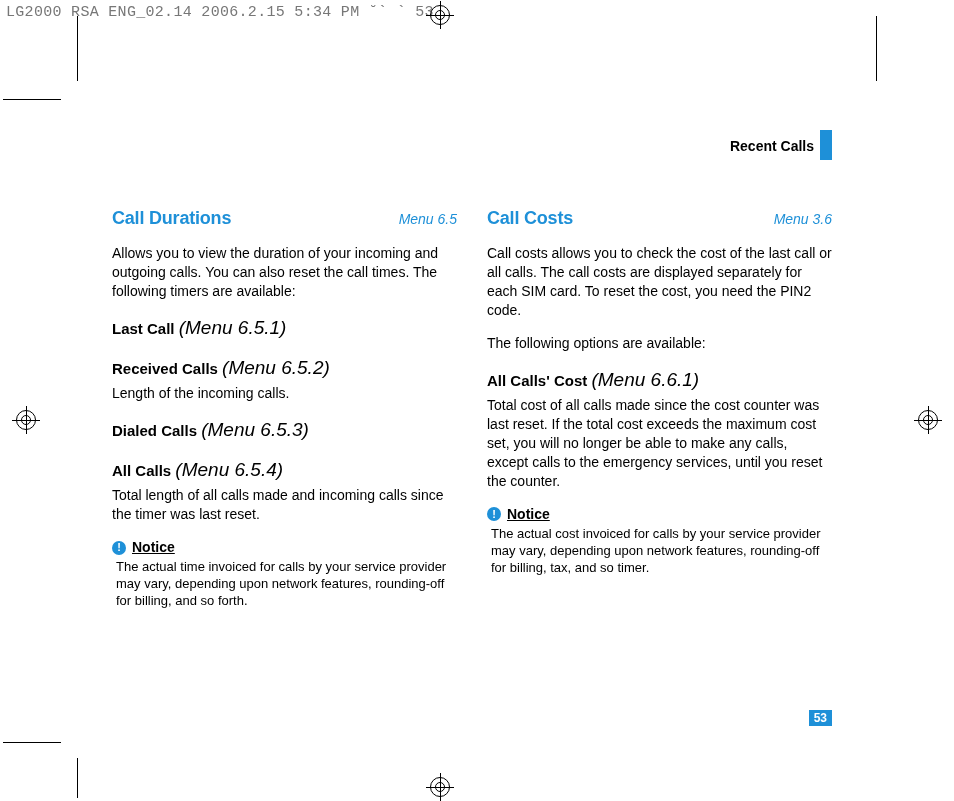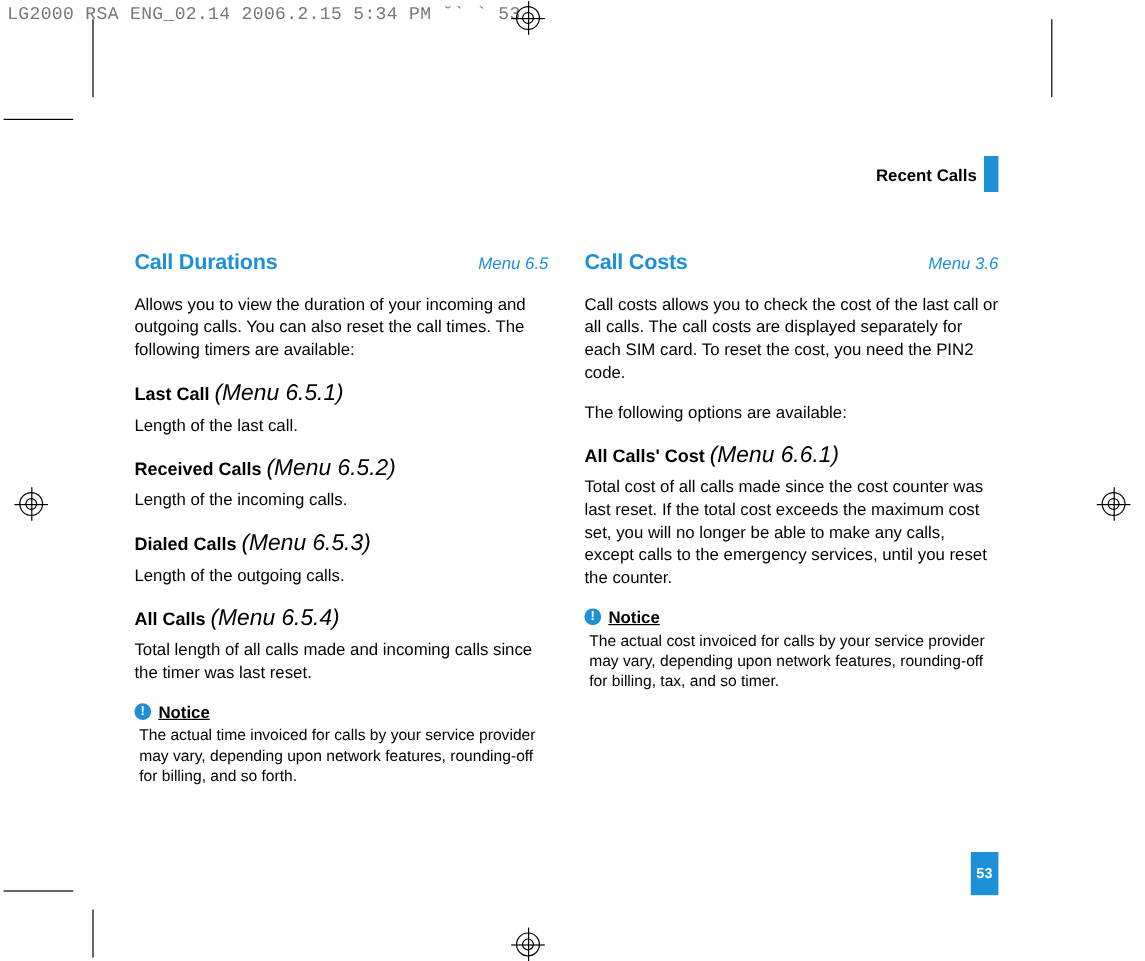--- a/index.html
+++ b/index.html
@@ -105,21 +105,21 @@
   .notice-text { font-size: 13px; margin-left: 4px; line-height: 1.3; }
 
   .page-num-box {
     position: absolute;
     top: 710px;
     right: 122px;
     background: #1e90d8;
     color: #fff;
     font-weight: bold;
     font-size: 12px;
-    padding: 11px 5px;
+    padding: 1px 5px;
   }
 </style>
 </head>
 <body>
 
 <div class="header-line">LG2000 RSA ENG_02.14  2006.2.15 5:34 PM  ˘` ` 53</div>
 
 <div class="crop tL-h"></div>
 <div class="crop tL-v"></div>
 <div class="crop bL-h"></div>
@@ -161,29 +161,27 @@
 
     <div class="col">
       <div class="sect-head">
         <span class="sect-title">Call Durations</span>
         <span class="menu-ref">Menu 6.5</span>
       </div>
       <p class="para">Allows you to view the duration of your incoming and outgoing calls. You can also reset the call times. The following timers are available:</p>
 
       <div class="sub-block">
         <div class="sub-head"><span>Last Call</span> <span class="sm">(Menu 6.5.1)</span></div>
-        <div>Length of the last call.</div>
       </div>
       <div class="sub-block">
         <div class="sub-head"><span>Received Calls</span> <span class="sm">(Menu 6.5.2)</span></div>
         <div>Length of the incoming calls.</div>
       </div>
       <div class="sub-block">
         <div class="sub-head"><span>Dialed Calls</span> <span class="sm">(Menu 6.5.3)</span></div>
-        <div>Length of the outgoing calls.</div>
       </div>
       <div class="sub-block">
         <div class="sub-head"><span>All Calls</span> <span class="sm">(Menu 6.5.4)</span></div>
         <div>Total length of all calls made and incoming calls since the timer was last reset.</div>
       </div>
 
       <div class="notice-head">
         <div class="notice-icon">!</div>
         <span class="notice-label">Notice</span>
       </div>

